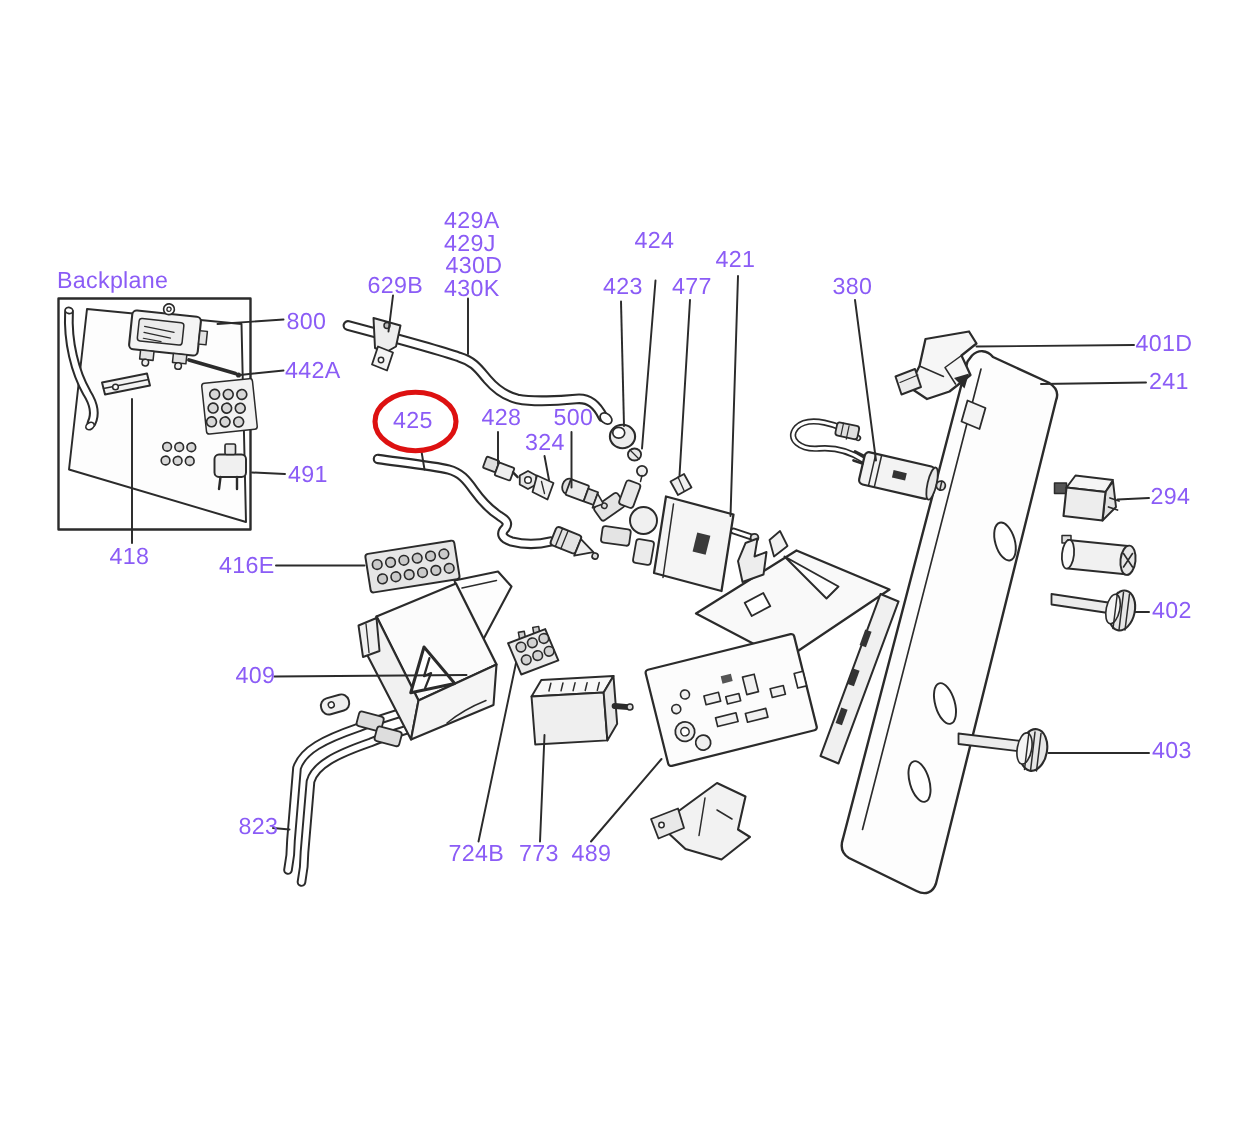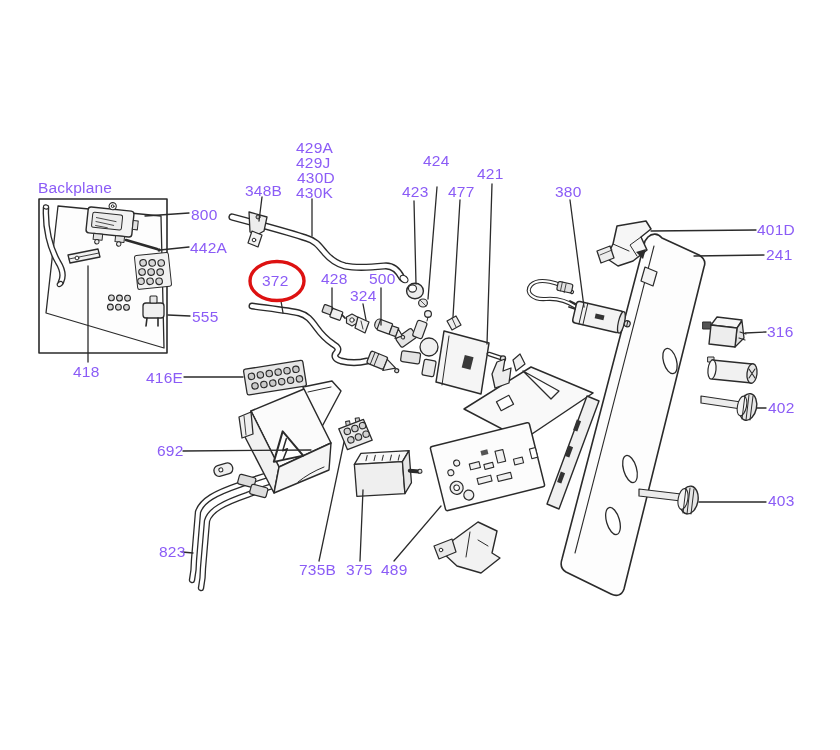--- a/index.html
+++ b/index.html
@@ -359,41 +359,41 @@
     <path d="M360,561 L363,490"></path>
     <path d="M394,561 L441,506"></path>
   </g>
 
   <ellipse cx="277" cy="281" rx="27" ry="19.5" fill="none" stroke="#dd1111" stroke-width="3.4"></ellipse>
 </svg>
 
   <div class="lbl" style="left:38px;top:180px">Backplane</div>
   <div class="lbl" style="left:191px;top:207px">800</div>
   <div class="lbl" style="left:190px;top:240px">442A</div>
-  <div class="lbl" style="left:192px;top:309px">555</div>
+  <div class="lbl" style="left:192px;top:309px">491</div>
   <div class="lbl" style="left:73px;top:364px">418</div>
   <div class="lbl" style="left:146px;top:370px">416E</div>
   <div class="lbl" style="left:296px;top:140px">429A</div>
   <div class="lbl" style="left:296px;top:155px">429J</div>
   <div class="lbl" style="left:297px;top:170px">430D</div>
   <div class="lbl" style="left:296px;top:185px">430K</div>
-  <div class="lbl" style="left:245px;top:183px">348B</div>
-  <div class="lbl" style="left:262px;top:273px">372</div>
+  <div class="lbl" style="left:245px;top:183px">629B</div>
+  <div class="lbl" style="left:262px;top:273px">425</div>
   <div class="lbl" style="left:321px;top:271px">428</div>
   <div class="lbl" style="left:350px;top:288px">324</div>
   <div class="lbl" style="left:369px;top:271px">500</div>
   <div class="lbl" style="left:402px;top:184px">423</div>
   <div class="lbl" style="left:423px;top:153px">424</div>
   <div class="lbl" style="left:448px;top:184px">477</div>
   <div class="lbl" style="left:477px;top:166px">421</div>
   <div class="lbl" style="left:555px;top:184px">380</div>
   <div class="lbl" style="left:757px;top:222px">401D</div>
   <div class="lbl" style="left:766px;top:247px">241</div>
-  <div class="lbl" style="left:767px;top:324px">316</div>
+  <div class="lbl" style="left:767px;top:324px">294</div>
   <div class="lbl" style="left:768px;top:400px">402</div>
   <div class="lbl" style="left:768px;top:493px">403</div>
-  <div class="lbl" style="left:157px;top:443px">692</div>
+  <div class="lbl" style="left:157px;top:443px">409</div>
   <div class="lbl" style="left:159px;top:544px">823</div>
-  <div class="lbl" style="left:299px;top:562px">735B</div>
-  <div class="lbl" style="left:346px;top:562px">375</div>
+  <div class="lbl" style="left:299px;top:562px">724B</div>
+  <div class="lbl" style="left:346px;top:562px">773</div>
   <div class="lbl" style="left:381px;top:562px">489</div>
 
 </div>
 
 </body></html>

